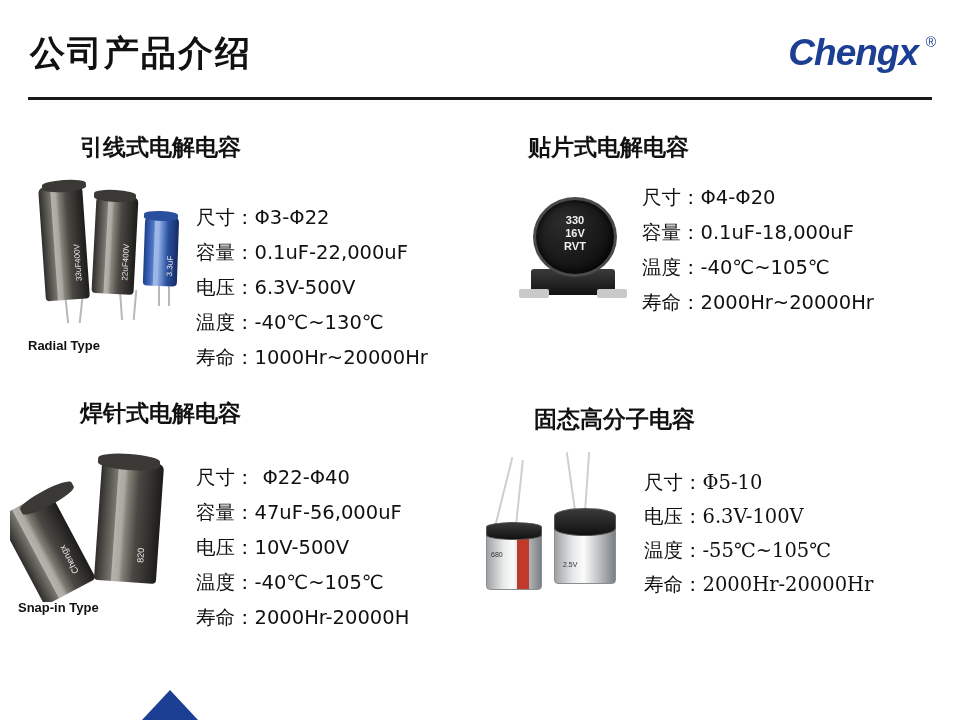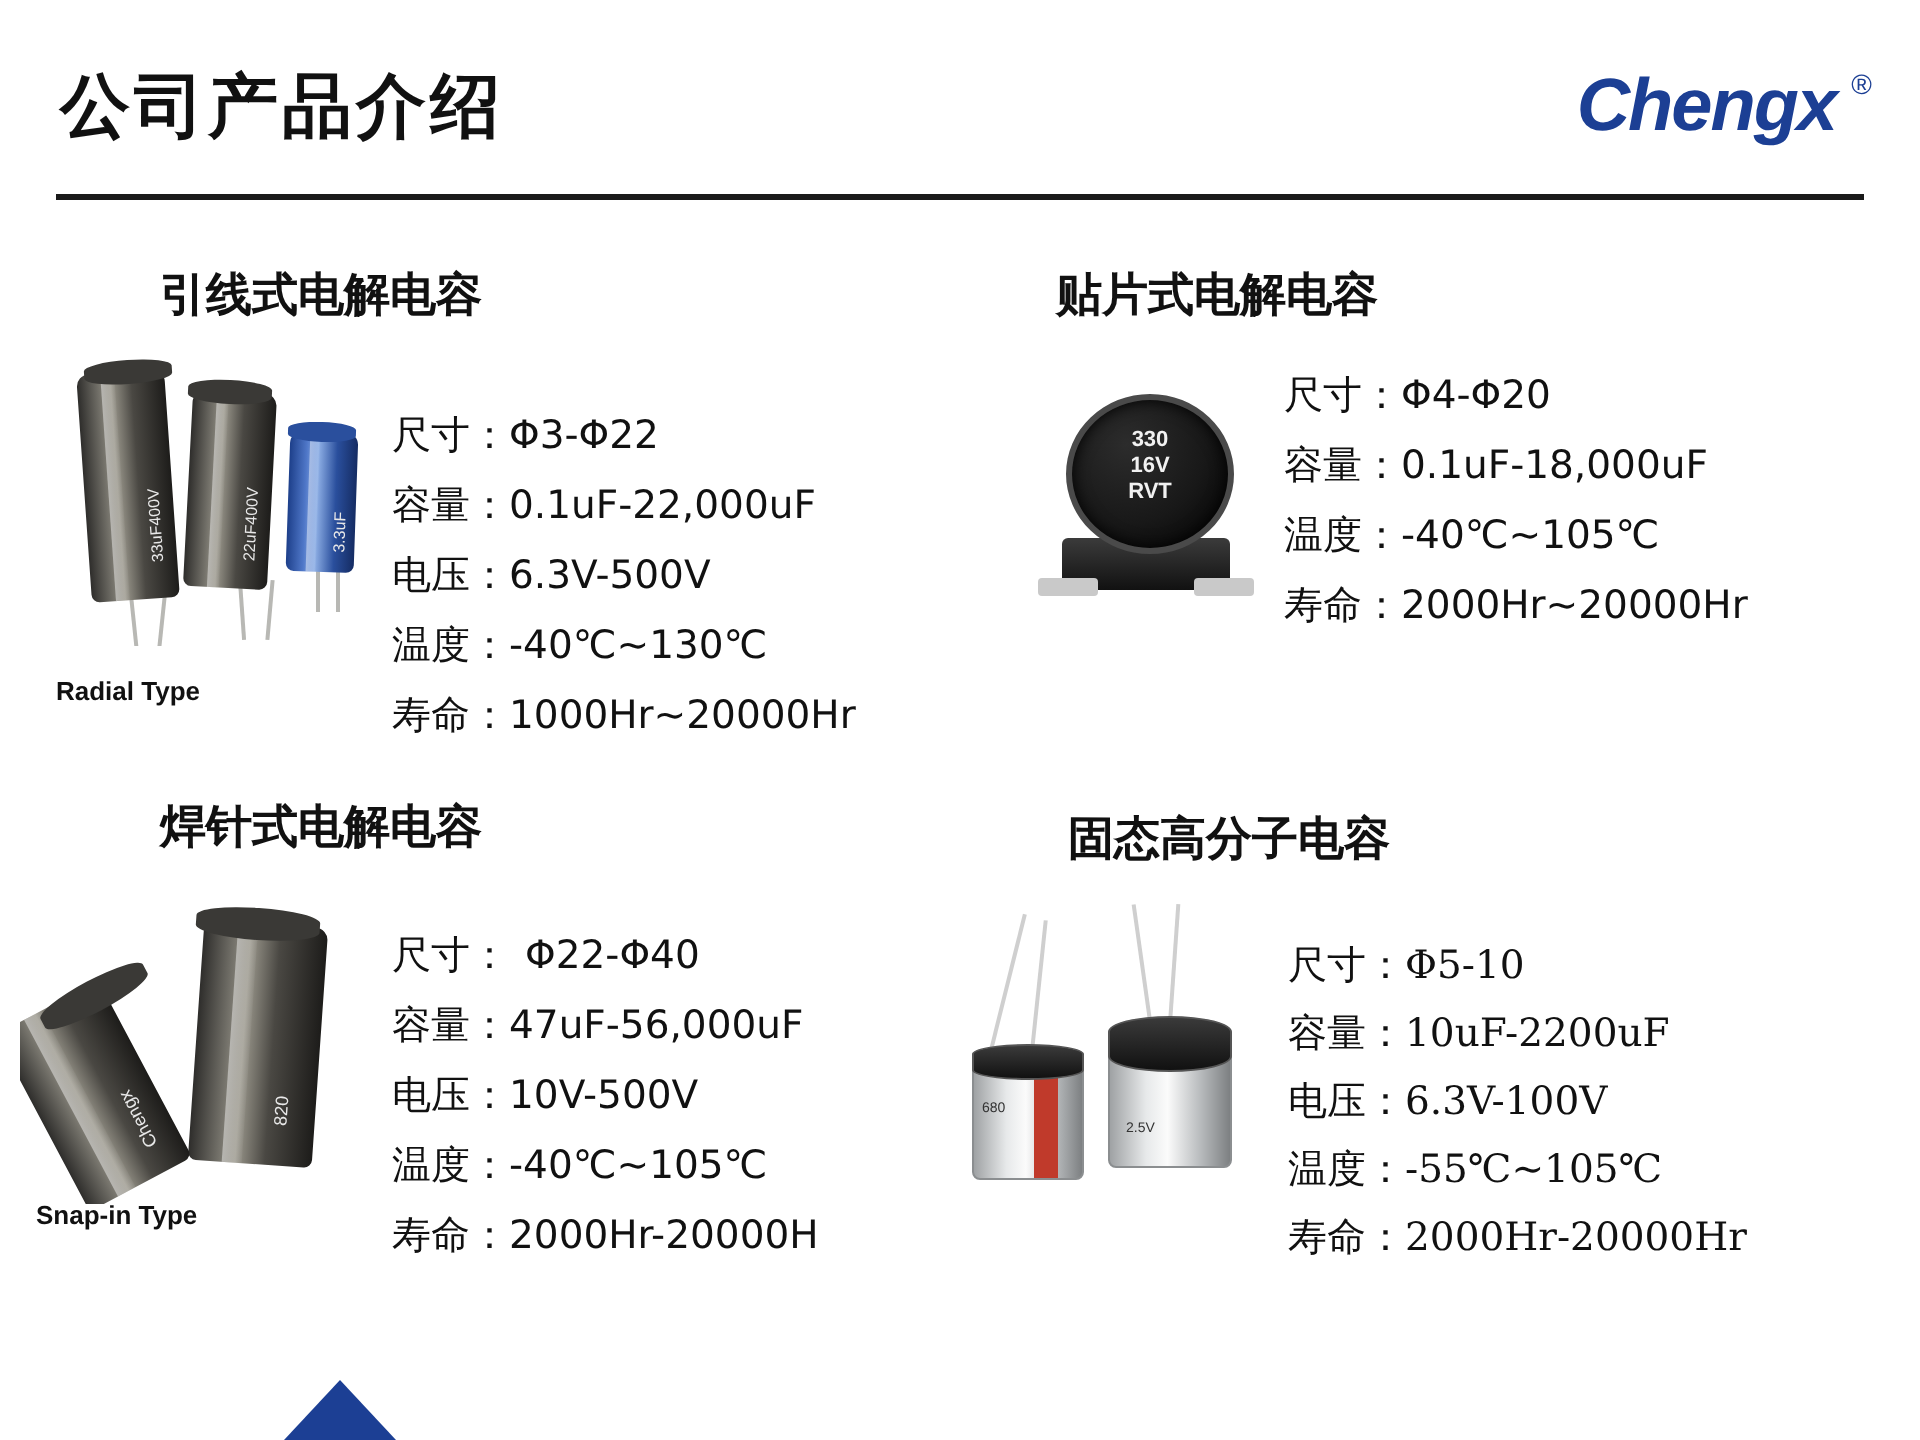--- a/index.html
+++ b/index.html
@@ -402,23 +402,20 @@
       <div class="poly-text" style="left:8px; top:40px;">2.5V</div>
     </div>
     <div class="poly-top" style="left:92px; top:56px; width:60px; height:26px;"></div>
   </div>
 
   <div class="spec-list serif" style="left:644px; top:466px; font-family:'DejaVu Serif','Liberation Serif',serif; line-height:34px;">
     <span class="spec-row" style="height:34px;">
       <span class="spec-label">尺寸：</span><span class="spec-value">Φ5-10</span>
     </span>
     <span class="spec-row" style="height:34px;">
-      <span class="spec-label">容量：</span><span class="spec-value">10uF-2200uF</span>
-    </span>
-    <span class="spec-row" style="height:34px;">
       <span class="spec-label">电压：</span><span class="spec-value">6.3V-100V</span>
     </span>
     <span class="spec-row" style="height:34px;">
       <span class="spec-label">温度：</span><span class="spec-value">-55℃~105℃</span>
     </span>
     <span class="spec-row" style="height:34px;">
       <span class="spec-label">寿命：</span><span class="spec-value">2000Hr-20000Hr</span>
     </span>
   </div>
 

